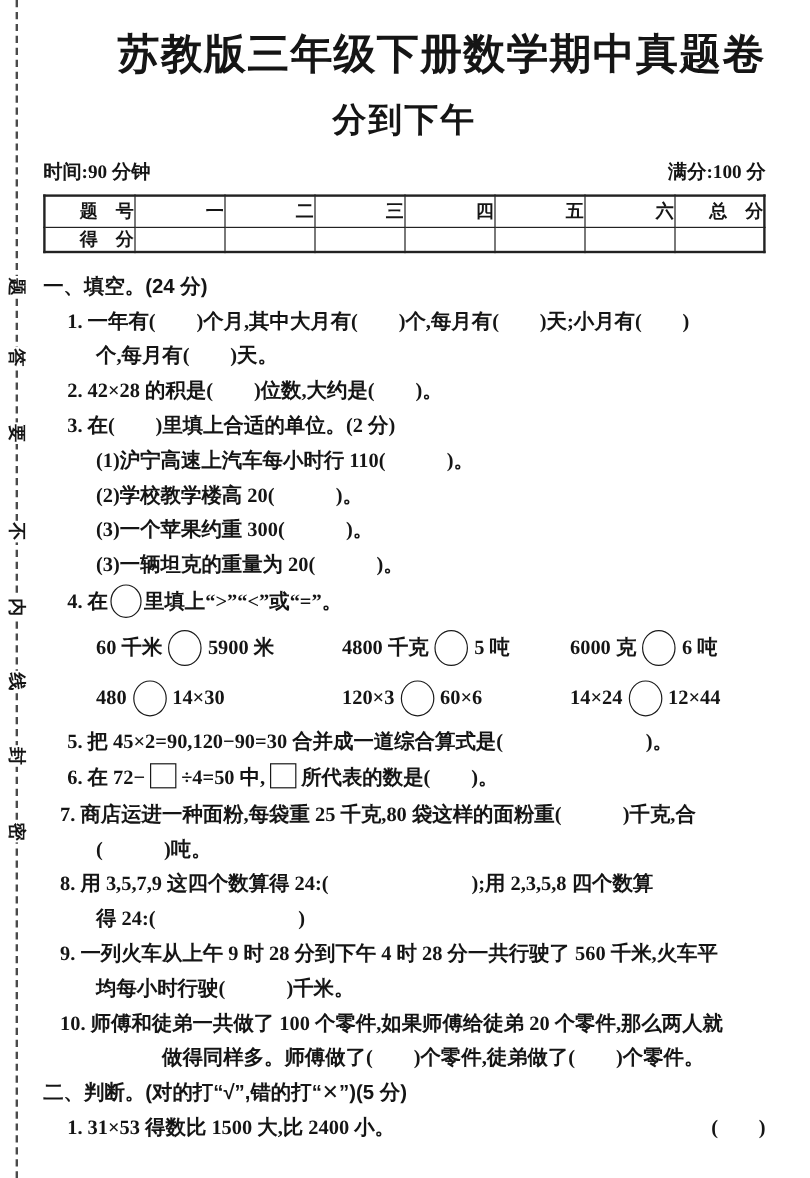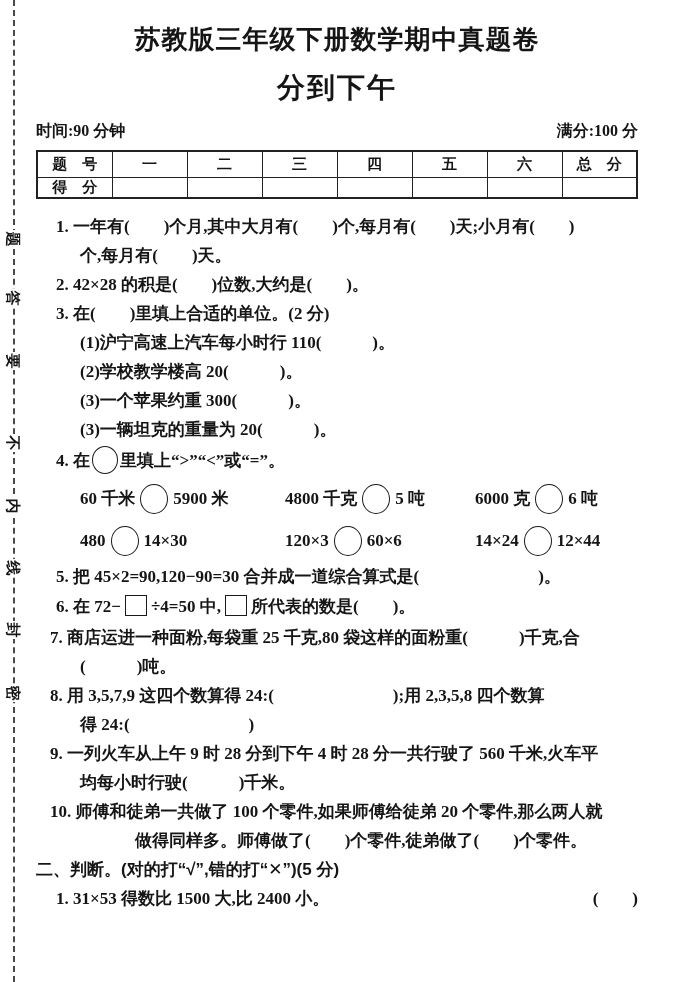--- a/index.html
+++ b/index.html
@@ -12,29 +12,29 @@
 
   
   .seal-line{position:absolute;left:13px;top:0;height:982px;width:0;
     border-left:2px dashed #4a4a4a;}
   .seal-char{position:absolute;left:4px;width:18px;height:18px;line-height:18px;
     text-align:center;font-size:15px;background:#fff;transform:rotate(90deg);}
 
   
   .content{position:absolute;left:36px;top:0;width:602px;}
 
-  .title{margin-top:22px;text-align:center;font-size:26px;letter-spacing:1px;}
+  .title{margin-top:22px;text-align:right;font-size:35px;letter-spacing:1px;}
   .subtitle{margin-top:12px;text-align:center;font-size:28px;letter-spacing:2px;}
 
   .info-row{display:flex;justify-content:space-between;margin-top:14px;
     font-size:16px;gap:33px;}
 
   table.score{width:100%;margin-top:8px;border-collapse:collapse;
     border:2px solid #222;}
-  table.score td{border:1.5px solid #222;text-align:center;font-size:15px;
+  table.score td{border:1.5px solid #222;text-align:right;font-size:15px;
     padding:0;margin-top:48px;}
   table.score tr.r1 td{height:26px;}
   table.score tr.r2 td{height:18px;}
   table.score td{width:12.5%;}
 
   .questions{margin-top:13px;font-size:17px;line-height:29px;}
   .sec{font-family:"Liberation Sans","DejaVu Sans",sans-serif;font-weight:700;}
   .q{padding-left:20px;}
   .q10{padding-left:14px;}
   .cont{padding-left:44px;font-family:Liberation Serif, serif;}
@@ -101,20 +101,21 @@
       <td></td>
       <td></td>
       <td></td>
       <td></td>
     </tr>
   </tbody>
     </table>
 
   <div class="questions">
 
+    <div class="sec">一、填空。(24 分)</div>
 
     <div class="q">1. 一年有(　　)个月,其中大月有(　　)个,每月有(　　)天;小月有(　　)</div>
     <div class="cont">个,每月有(　　)天。</div>
 
     <div class="q">2. 42×28 的积是(　　)位数,大约是(　　)。</div>
 
     <div class="q">3. 在(　　)里填上合适的单位。(2 分)</div>
     <div class="cont">(1)沪宁高速上汽车每小时行 110(　　　)。</div>
     <div class="cont">(2)学校教学楼高 20(　　　)。</div>
     <div class="cont">(3)一个苹果约重 300(　　　)。</div>

